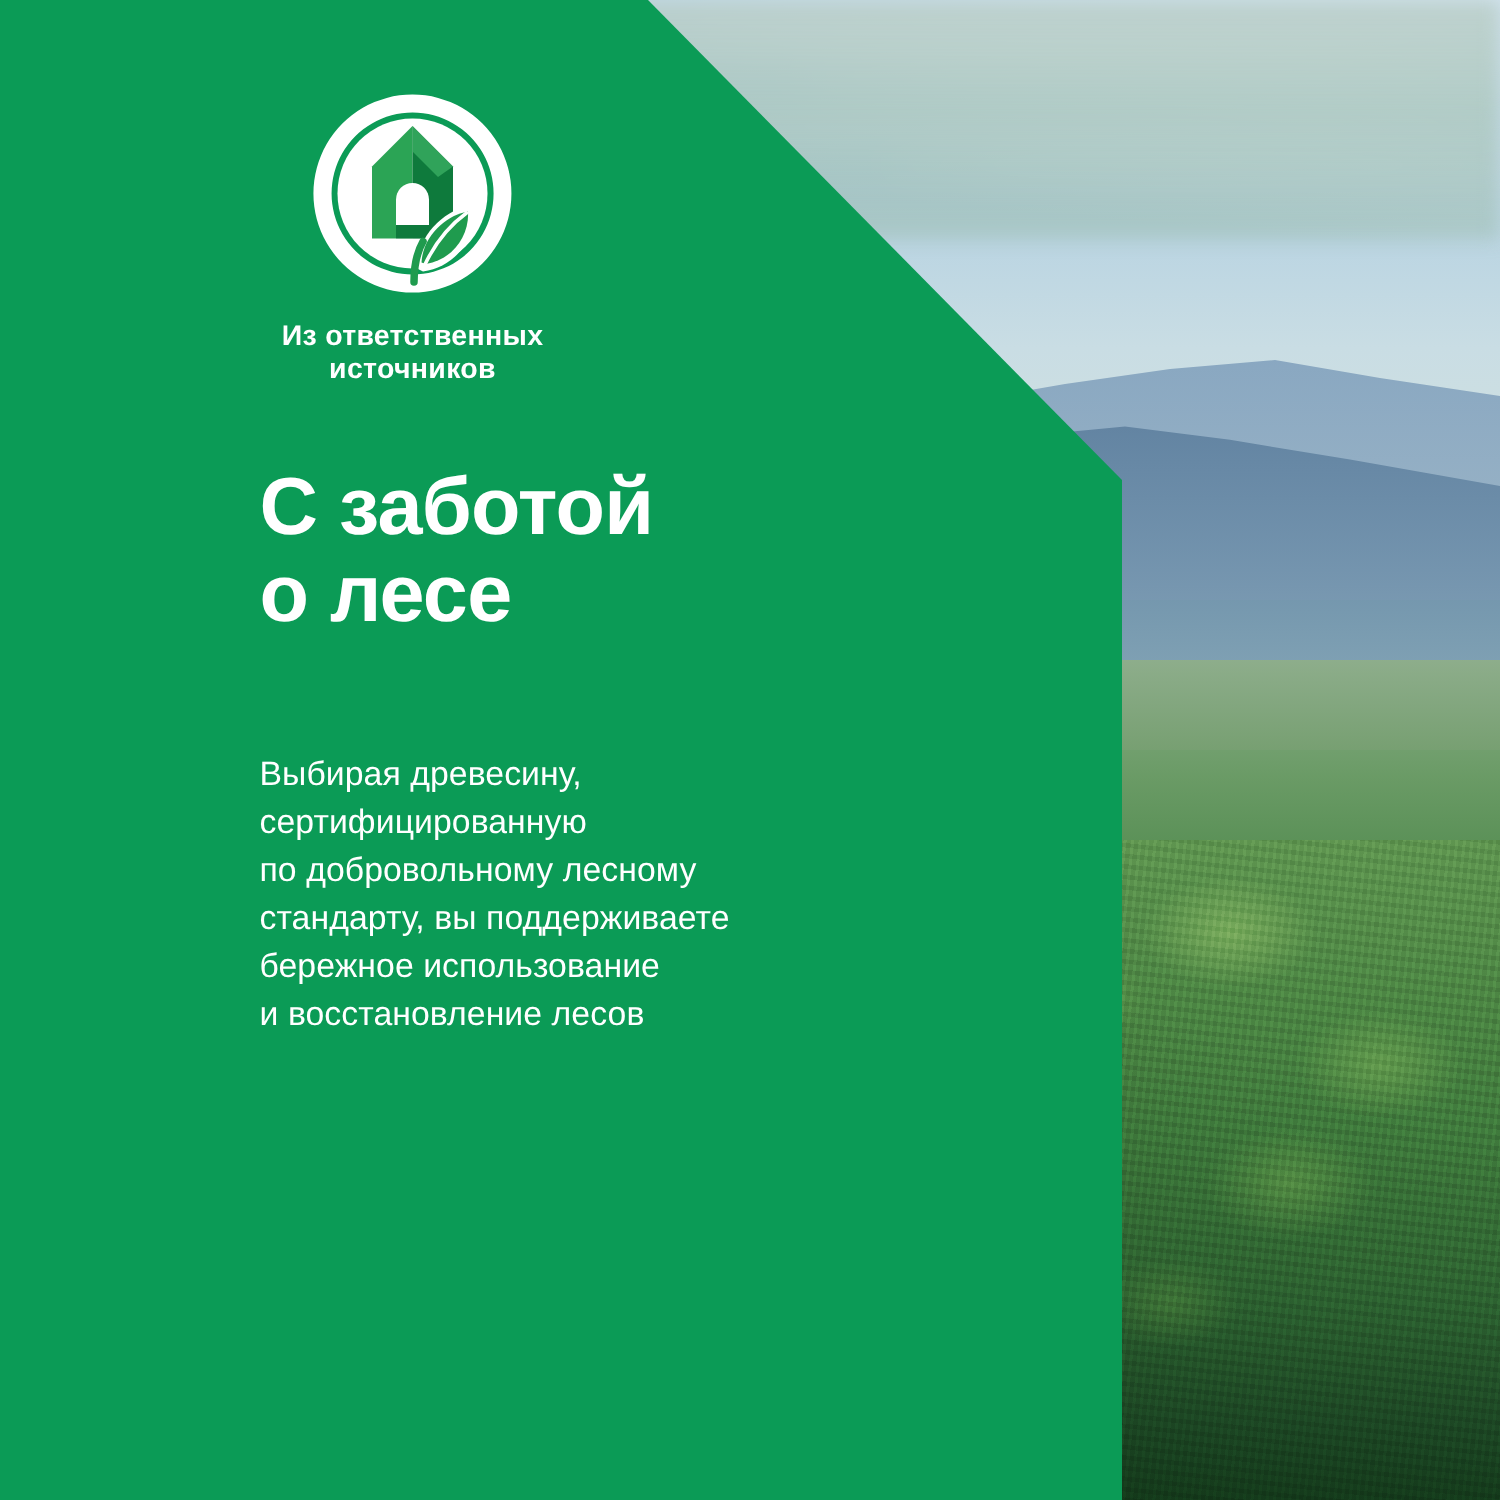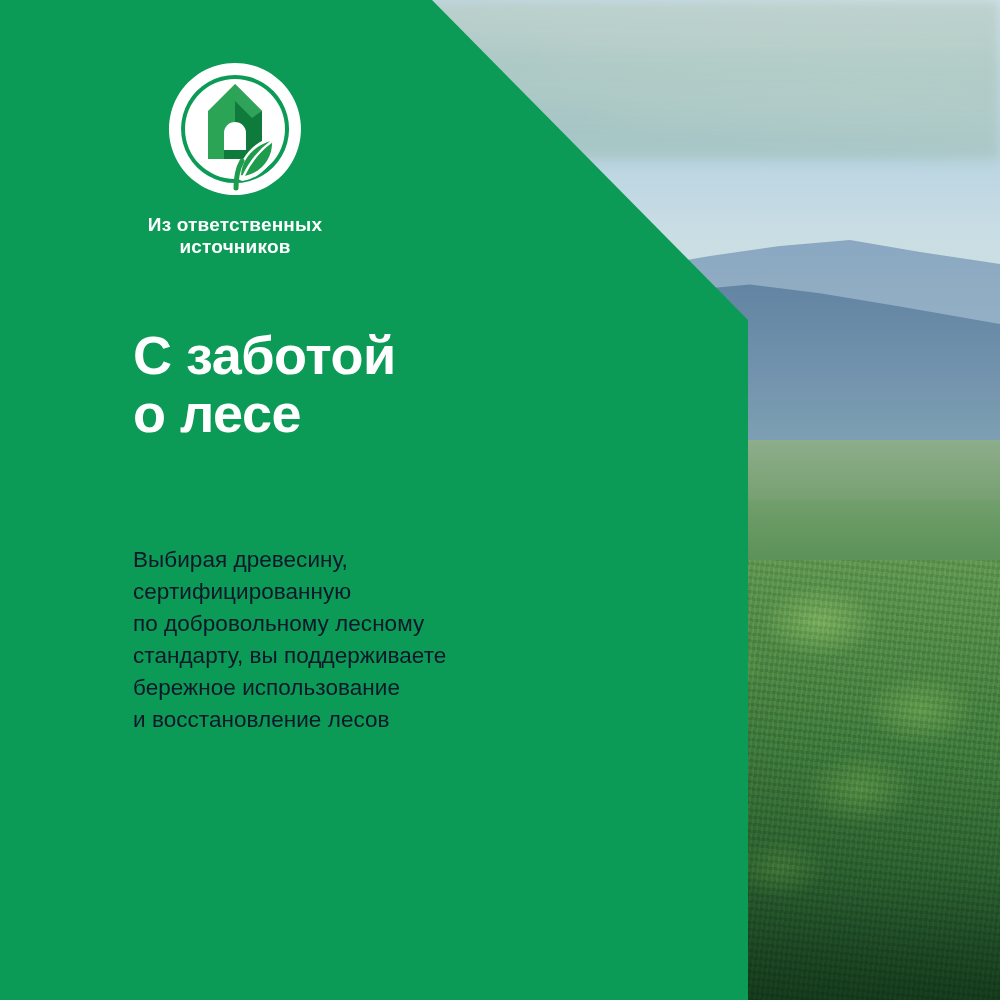--- a/index.html
+++ b/index.html
@@ -125,20 +125,21 @@
     z-index: 1;
     background: #0b9b56;
     clip-path: polygon(0 0, 43.2% 0, 74.8% 32%, 74.8% 100%, 0 100%);
   }
 
   
   .content {
     position: absolute;
     inset: 0;
     z-index: 2;
+    margin-left: 40px;
   }
 
   
   .cert {
     position: absolute;
     left: 130px;
     top: 58px;
     width: 210px;
     text-align: center;
   }
@@ -155,35 +156,35 @@
     font-weight: bold;
     line-height: 1.18;
     letter-spacing: 0.2px;
     white-space: pre-line;
   }
 
   
   .headline {
     position: absolute;
     left: 133px;
-    top: 326px;
+    top: 309px;
     color: #ffffff;
     font-size: 54px;
     font-weight: bold;
     line-height: 1.08;
     letter-spacing: -0.5px;
     white-space: pre-line;
   }
 
   
   .body-copy {
     position: absolute;
     left: 133px;
-    top: 544px;
-    color: #0f172a;
+    top: 500px;
+    color: #ffffff;
     font-size: 22.5px;
     font-weight: normal;
     line-height: 1.42;
     letter-spacing: 0.05px;
     white-space: pre-line;
   }
 
   
   .brand {
     position: absolute;

